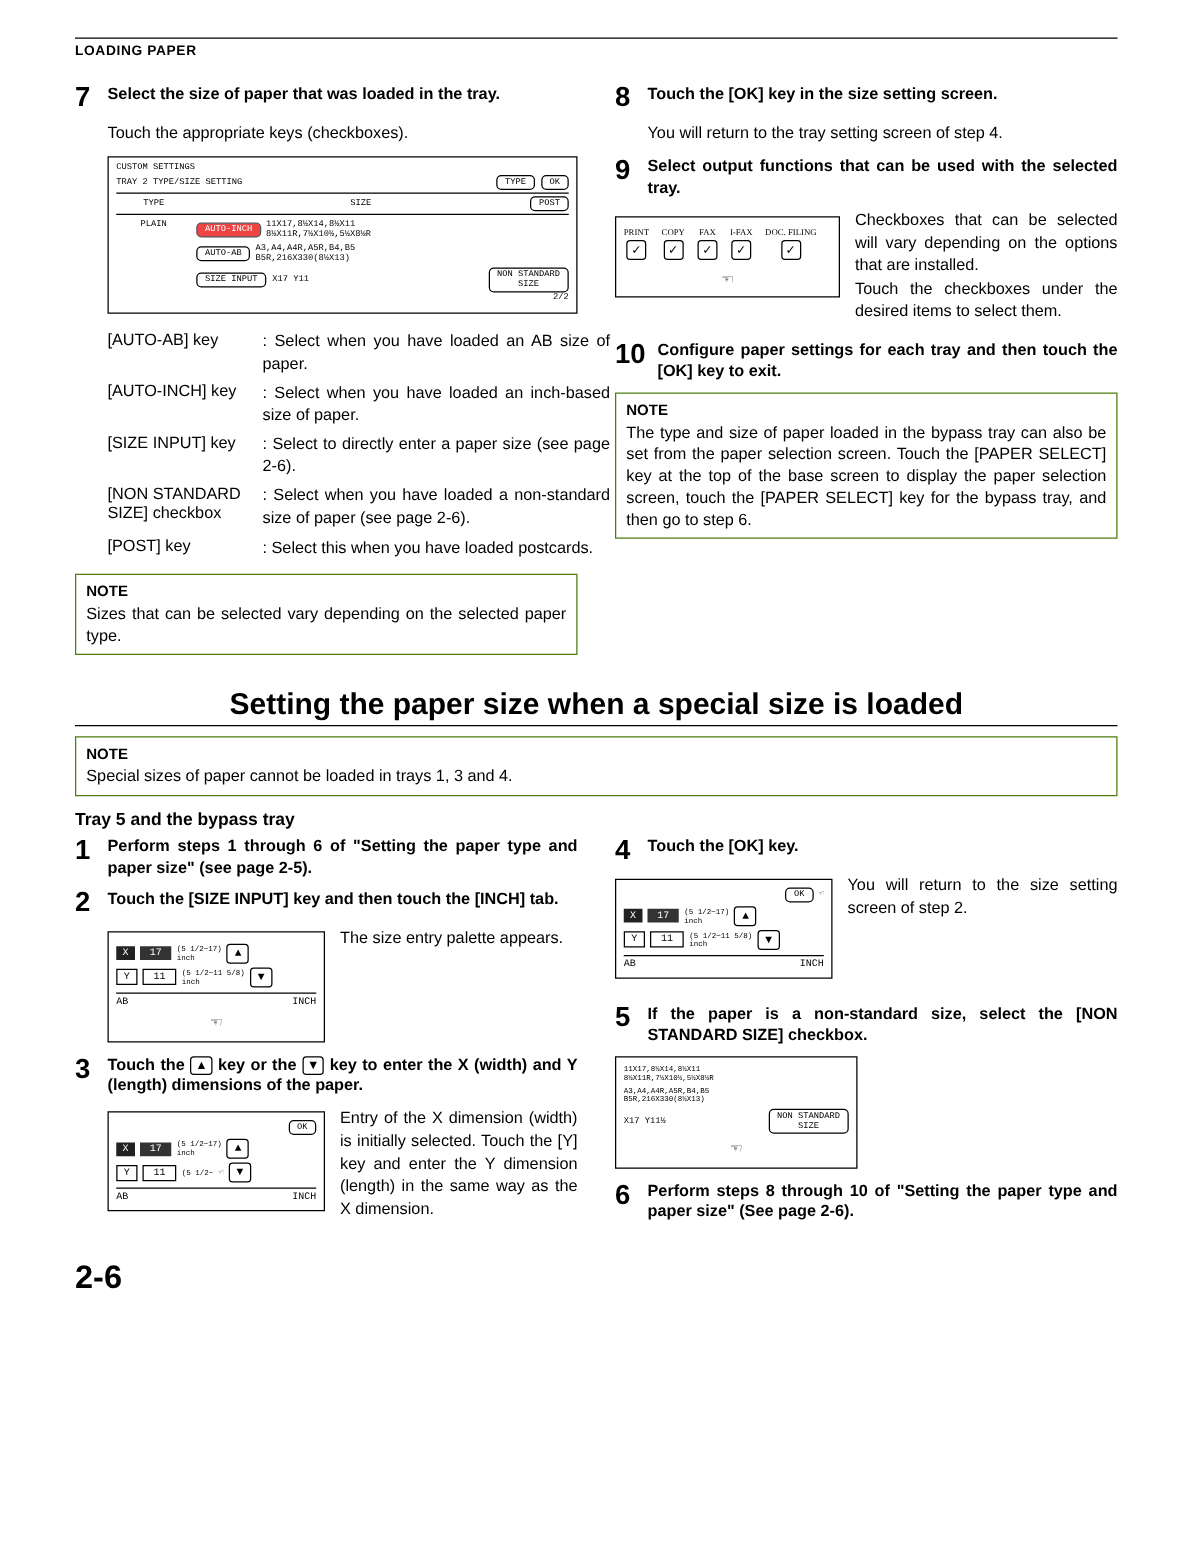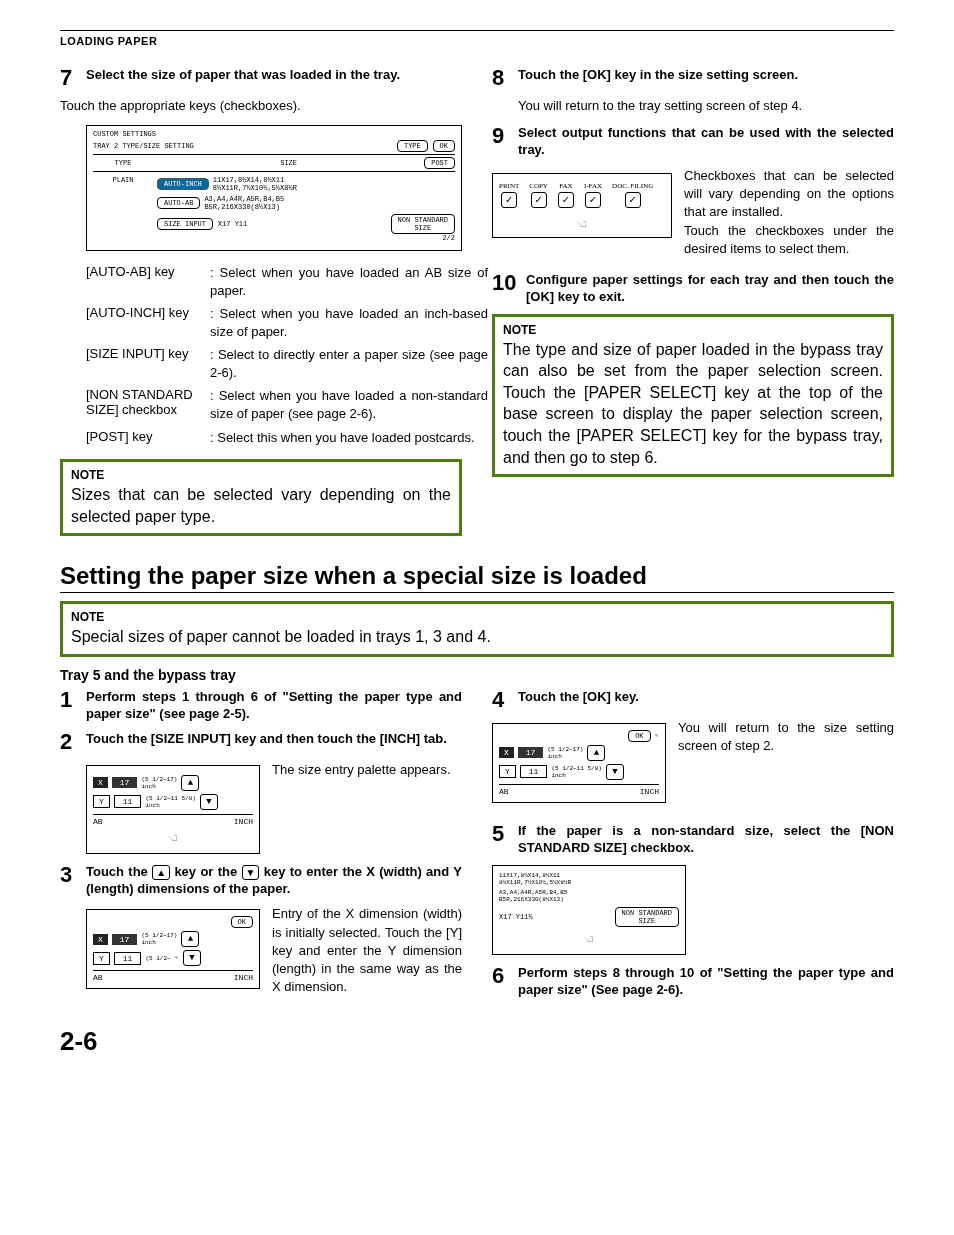--- a/index.html
+++ b/index.html
@@ -29,35 +29,35 @@
   }
   .panel-row { display: flex; align-items: center; gap: 4px; }
   .panel-btn {
     border: 1px solid #000;
     border-radius: 4px;
     padding: 1px 6px;
     font-size: 7px;
     display: inline-block;
     background: #fff;
   }
-  .panel-btn.dark { background: #0369a1; color: #fff; border-color: #555; }
+  .panel-btn.dark { background: #ef4444; color: #fff; border-color: #555; }
   .panel-label { font-size: 7px; }
   .key-table { display: table; width: 100%; font-size: 13px; margin-bottom: 10px; }
   .key-row { display: table-row; }
   .key-left { display: table-cell; width: 120px; padding: 3px 4px 3px 0; vertical-align: top; }
   .key-right { display: table-cell; padding: 3px 0; text-align: justify; line-height: 1.35; }
-  .note-box { border: 3px solid #4d7c0f; padding: 6px 8px; margin: 8px 0; }
+  .note-box { border: 1px solid #4d7c0f; padding: 6px 8px; margin: 8px 0; }
   .note-title { font-weight: bold; font-size: 12px; margin-bottom: 2px; }
-  .note-body { font-size: 16px; line-height: 1.35; text-align: justify; }
+  .note-body { font-size: 13px; line-height: 1.35; text-align: justify; }
   .checkbox-row { display: flex; gap: 10px; padding: 4px 2px; font-size: 7px; font-family: Liberation Serif, serif; }
   .cbx-col { display: flex; flex-direction: column; align-items: center; gap: 2px; }
   .cbx { width: 14px; height: 14px; border: 1px solid #000; border-radius: 3px; display: flex; align-items: center; justify-content: center; font-size: 10px; }
   h1.section {
     font-size: 24px; font-weight: bold; margin: 18px 0 6px 0;
-    border-bottom: 1px solid #000; padding-bottom: 2px;
+    border-bottom: 1px solid #000; padding-bottom: 2px; text-align: center;
   }
   h3.sub { font-size: 14px; font-weight: bold; margin: 10px 0 6px 0; }
   .mini-panel {
     border: 1px solid #000; font-family: "Courier New", monospace;
     font-size: 7px; padding: 6px; width: 160px; margin: 4px 0 10px 0;
   }
   .mini-panel .xy-row { display: flex; align-items: center; gap: 4px; margin: 3px 0; }
   .xy-tag { background: #222; color: #fff; padding: 1px 5px; font-size: 8px; }
   .xy-tag.light { background: #fff; color: #000; border: 1px solid #000; }
   .xy-val { background: #333; color: #fff; padding: 1px 8px; font-size: 8px; }
@@ -75,21 +75,21 @@
 <div class="top-rule"></div>
 <div class="header-title">LOADING PAPER</div>
 
 <div class="columns">
 
   <div class="col">
     <div class="step">
       <div class="step-num">7</div>
       <div class="step-text">Select the size of paper that was loaded in the tray.</div>
     </div>
-    <div class="body-text" style="">Touch the appropriate keys (checkboxes).</div>
+    <div class="body-text" style="margin-left:26px">Touch the appropriate keys (checkboxes).</div>
 
     <div class="panel" style="margin-left:26px">
       <div class="panel-label">CUSTOM SETTINGS</div>
       <div class="panel-row" style="justify-content:space-between;margin:2px 0;">
         <span class="panel-label">TRAY 2 TYPE/SIZE SETTING</span>
         <span>
           <span class="panel-btn">TYPE</span>
           <span class="panel-btn">OK</span>
         </span>
       </div>

